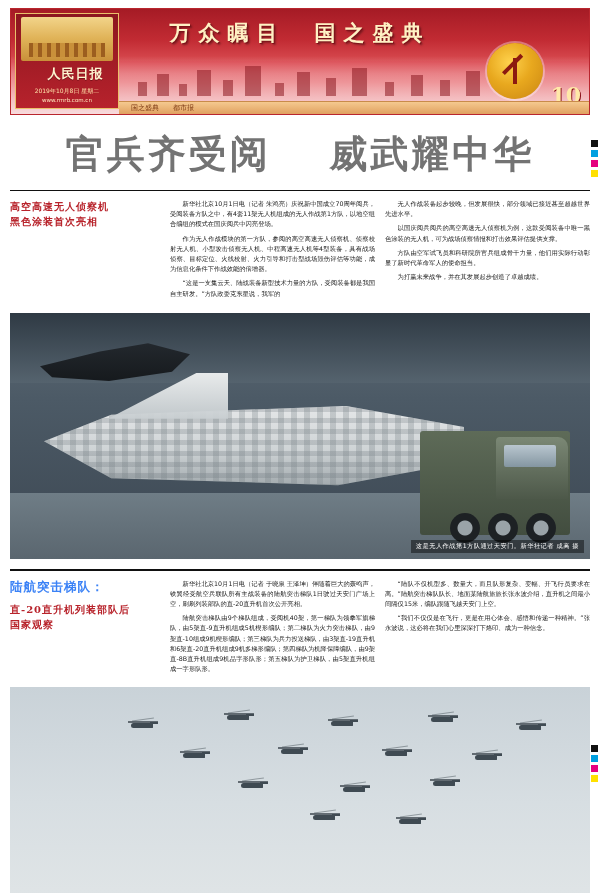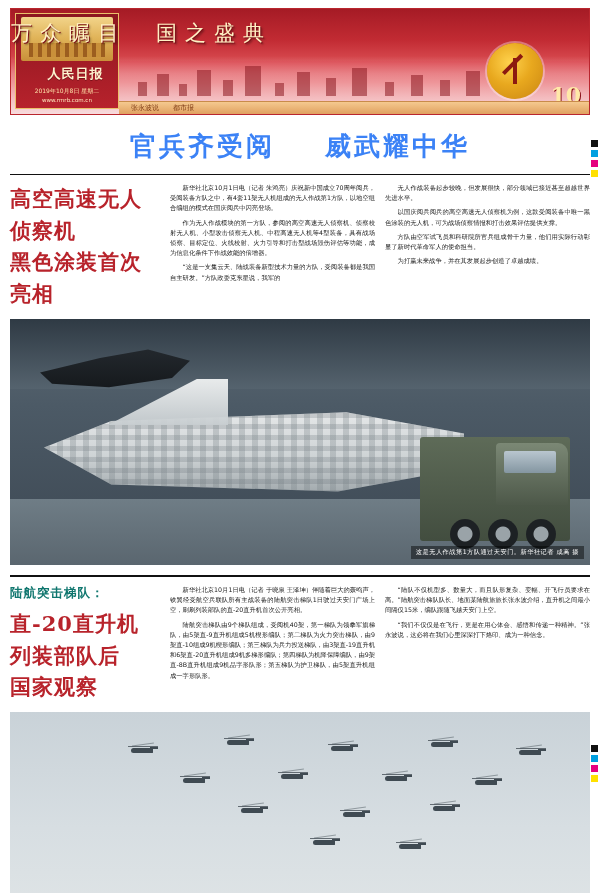--- a/index.html
+++ b/index.html
@@ -63,22 +63,22 @@
   }
   .mh-paper{
     font-size:13px;font-weight:bold;color:#fff4d0;margin-top:4px;letter-spacing:1px;
     text-shadow:0 1px 0 #7a121a;
     margin-left:17px;
   }
   .mh-date{font-size:6px;color:#ffe0a8;margin-top:3px;line-height:1.5;}
   .mh-url{font-size:5.5px;color:#ffe7bd;margin-top:2px;}
 
   .mh-title{
-    position:absolute;left:0;right:0;top:10px;text-align:left;
-    font-size:21px;font-weight:normal;color:#fff1c4;
+    position:absolute;left:0;right:0;top:10px;text-align:center;
+    font-size:21px;font-weight:bold;color:#fff1c4;
     letter-spacing:8px;
     font-family:"DejaVu Serif","Liberation Serif",serif;
     text-shadow:1px 1px 0 #7d1219,2px 2px 2px rgba(0,0,0,.35);
   }
   .mh-emblem{
     position:absolute;right:46px;top:34px;width:56px;height:56px;
     border-radius:50%;
     background:radial-gradient(circle at 40% 35%,#ffd24d 0%,#e8a81e 45%,#c98512 100%);
     box-shadow:0 0 0 2px rgba(255,255,255,.35);
   }
@@ -104,21 +104,21 @@
     border-top:1px solid #c98b4a;
     font-size:7px;color:#7d3a14;
     display:flex;align-items:center;gap:14px;padding-left:12px;
     box-sizing:border-box;
   }
 
   
   .headline{
     text-align:center;
     font-family:"DejaVu Serif","Liberation Serif",serif;
-    font-size:26px;font-weight:bold;color:#3b82f6;
+    font-size:38px;font-weight:bold;color:#737373;
     letter-spacing:3px;
     margin:14px 0 10px 0;
   }
   .headline .gap{display:inline-block;width:26px;}
 
   .rule{
     height:1px;background:#111;margin:0 0 8px 0;
   }
 
   
@@ -127,21 +127,21 @@
   }
   .col-lead{
     width:150px;flex:0 0 150px;
   }
   .kicker{
     color:#b8232b;font-weight:bold;font-size:12.5px;
     font-family:"DejaVu Serif","Liberation Serif",serif;
     letter-spacing:1px;margin-bottom:6px;
   }
   .subhead{
-    color:#b8232b;font-weight:bold;font-size:21px;
+    color:#b8232b;font-weight:bold;font-size:10px;
     font-family:"DejaVu Serif","Liberation Serif",serif;
     line-height:1.5;letter-spacing:1px;
   }
   .body-cols{
     flex:1;display:flex;gap:10px;
   }
   .bcol{
     flex:1;
     font-size:6.3px;line-height:1.62;color:#1a1a1a;
     text-align:justify;
@@ -244,21 +244,21 @@
     background:linear-gradient(180deg,#d8252d 0%,#b81d25 100%);
     clip-path:polygon(0 0,100% 6%,100% 94%,0 100%);
   }
 
   
   .colorbars{
     position:absolute;right:2px;width:7px;
   }
   .colorbars i{display:block;width:7px;height:7px;margin-bottom:3px;}
 
-  .art2-kicker{color:#0f766e;}
+  .art2-kicker{color:#3b82f6;}
 </style>
 </head>
 <body>
 
 <div class="page">
 
   <div class="masthead">
     <div class="mh-sky"></div>
     <div class="mh-skyline"></div>
     <div class="mh-city">
@@ -287,21 +287,21 @@
 
     <div class="mh-title">万众瞩目　国之盛典</div>
 
     <div class="mh-emblem">
       <div class="hammer"></div>
     </div>
 
     <div class="mh-pageno">10</div>
 
     <div class="mh-strip">
-      <span>张永波说</span>
+      <span>国之盛典</span>
       <span>都市报</span>
     </div>
   </div>
 
   <div class="headline">
     <span>官兵齐受阅</span>
     <span class="gap"></span>
     <span>威武耀中华</span>
   </div>
 

